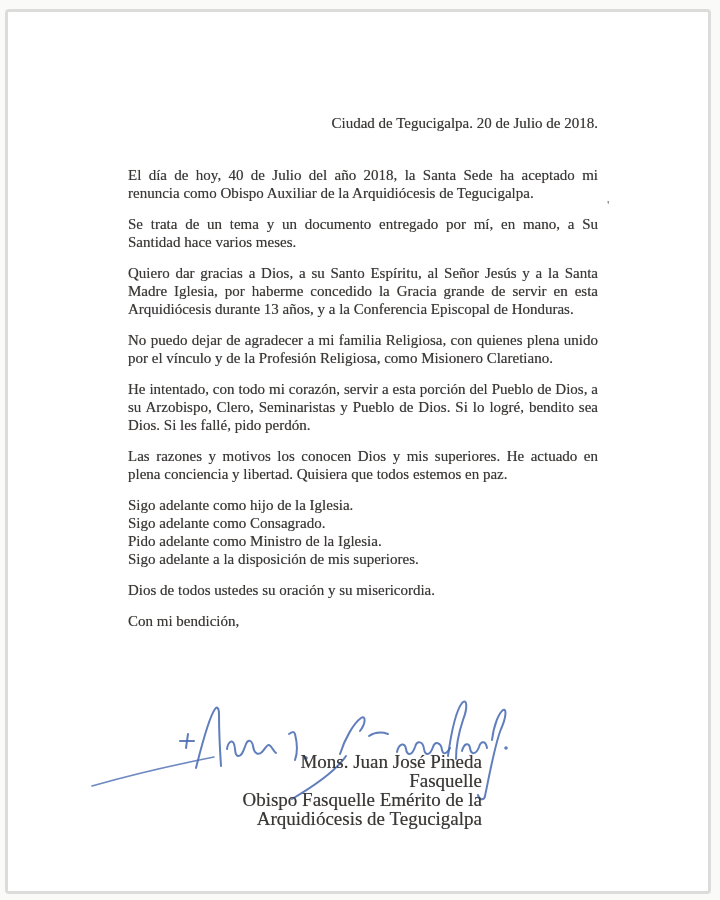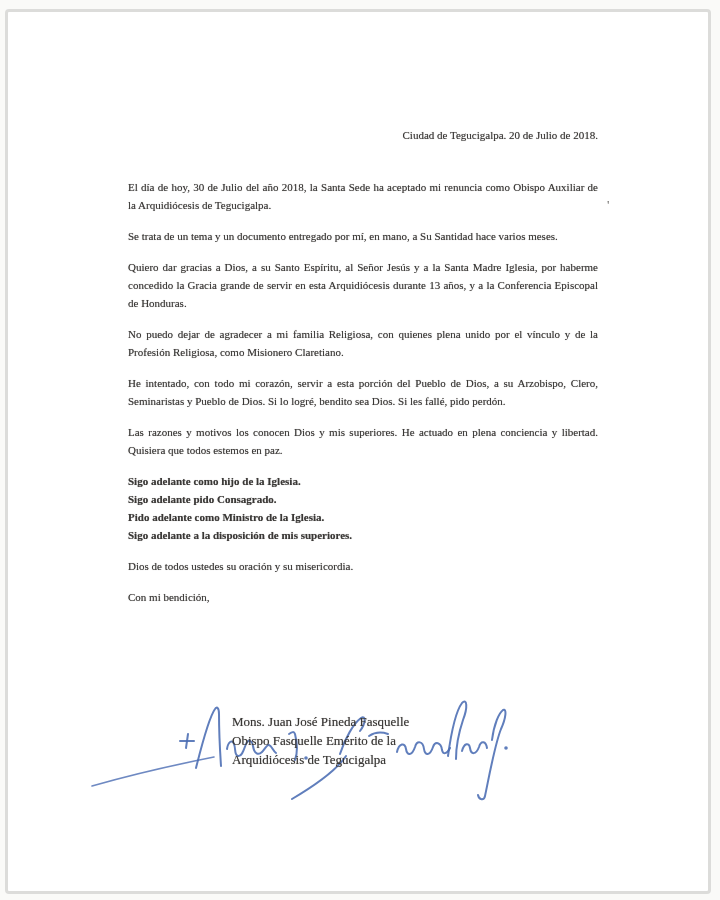--- a/index.html
+++ b/index.html
@@ -16,63 +16,63 @@
     font-family:"Liberation Serif","DejaVu Serif",serif;
   }
   .page{
     position:absolute;left:5px;top:9px;width:706px;height:885px;
     box-sizing:border-box;
     background:var(--page-bg);
     border:3px solid var(--page-border);
     border-radius:4px;
   }
   .content{
-    position:absolute;left:120px;top:12px;width:470px;
+    position:absolute;left:120px;top:0;width:470px;
     color:var(--ink);
-    font-size:11px;line-height:18px;
+    font-size:15px;line-height:18px;
     text-shadow:0 0 0.7px rgba(45,42,40,.55);
   }
   .date{margin:102px 0 34px;text-align:right;}
   p.body{margin:0 0 13px;text-align:justify;}
-  .litany{margin:0 0 13px;font-weight:bold;}
+  .litany{margin:0 0 13px;}
   .petition{margin:0 0 13px;}
   .valediction{margin:0 0 13px;}
   .sig-svg{position:absolute;left:56px;top:684px;width:470px;height:125px;}
   .sig-svg path{fill:none;stroke:var(--signature-ink);stroke-width:2;stroke-linecap:round;stroke-linejoin:round;opacity:.88;}
   .sig-svg path.thin{stroke-width:1.6;opacity:.8;}
   .sig-svg circle{fill:var(--signature-ink);opacity:.88;}
   .sig-block{
-    position:absolute;left:224px;top:700px;width:250px;
-    text-align:left;color:var(--ink);
-    font-size:13px;line-height:19px;
+    position:absolute;left:224px;top:740px;width:250px;
+    text-align:right;color:var(--ink);
+    font-size:19px;line-height:19px;
     text-shadow:0 0 0.7px rgba(45,42,40,.55);
   }
   .artifact{
     position:absolute;left:599px;top:186px;
     color:#6a6866;font-size:13px;line-height:13px;
   }
 </style>
 </head>
 <body>
 
 <div class="page">
 
   <div class="content">
     <div class="date">Ciudad de Tegucigalpa. 20 de Julio de 2018.</div>
 
-    <p class="body">El día de hoy, 30 de Julio del año 2018, la Santa Sede ha aceptado mi renuncia como Obispo Auxiliar de la Arquidiócesis de Tegucigalpa.</p>
+    <p class="body">El día de hoy, 40 de Julio del año 2018, la Santa Sede ha aceptado mi renuncia como Obispo Auxiliar de la Arquidiócesis de Tegucigalpa.</p>
     <p class="body">Se trata de un tema y un documento entregado por mí, en mano, a Su Santidad hace varios meses.</p>
     <p class="body">Quiero dar gracias a Dios, a su Santo Espíritu, al Señor Jesús y a la Santa Madre Iglesia, por haberme concedido la Gracia grande de servir en esta Arquidiócesis durante 13 años, y a la Conferencia Episcopal de Honduras.</p>
     <p class="body">No puedo dejar de agradecer a mi familia Religiosa, con quienes plena unido por el vínculo y de la Profesión Religiosa, como Misionero Claretiano.</p>
     <p class="body">He intentado, con todo mi corazón, servir a esta porción del Pueblo de Dios, a su Arzobispo, Clero, Seminaristas y Pueblo de Dios. Si lo logré, bendito sea Dios. Si les fallé, pido perdón.</p>
     <p class="body">Las razones y motivos los conocen Dios y mis superiores. He actuado en plena conciencia y libertad. Quisiera que todos estemos en paz.</p>
 
     <div class="litany">
       <div>Sigo adelante como hijo de la Iglesia.</div>
-      <div>Sigo adelante pido Consagrado.</div>
+      <div>Sigo adelante como Consagrado.</div>
       <div>Pido adelante como Ministro de la Iglesia.</div>
       <div>Sigo adelante a la disposición de mis superiores.</div>
     </div>
 
     <p class="petition">Dios de todos ustedes su oración y su misericordia.</p>
     <p class="valediction">Con mi bendición,</p>
   </div>
 
   <svg class="sig-svg" viewBox="0 0 470 125" aria-hidden="true">
     <path class="thin" d="M28,90 C70,78 115,68 150,61"></path>

